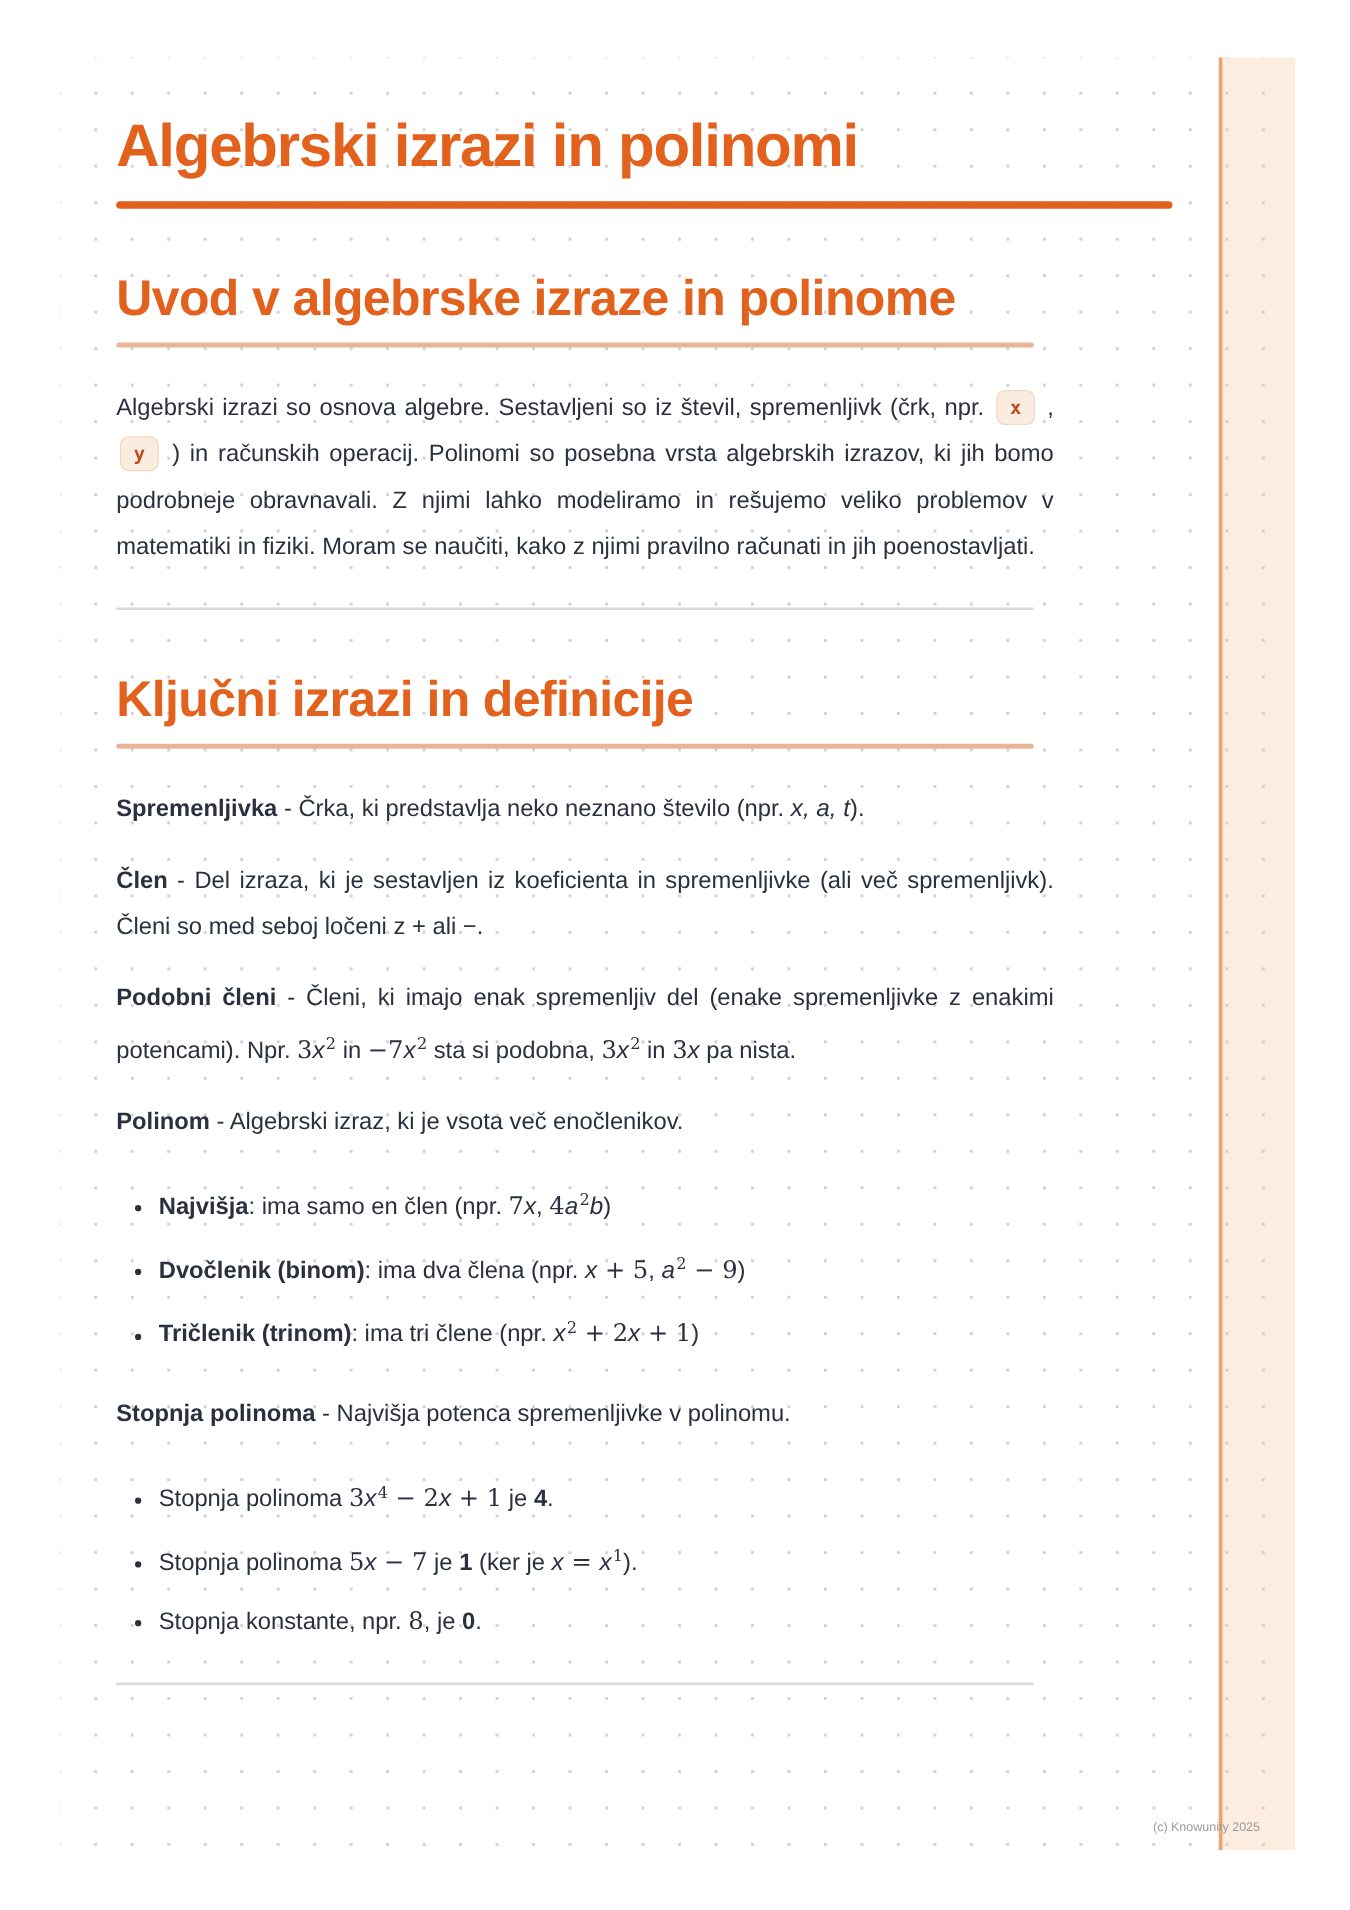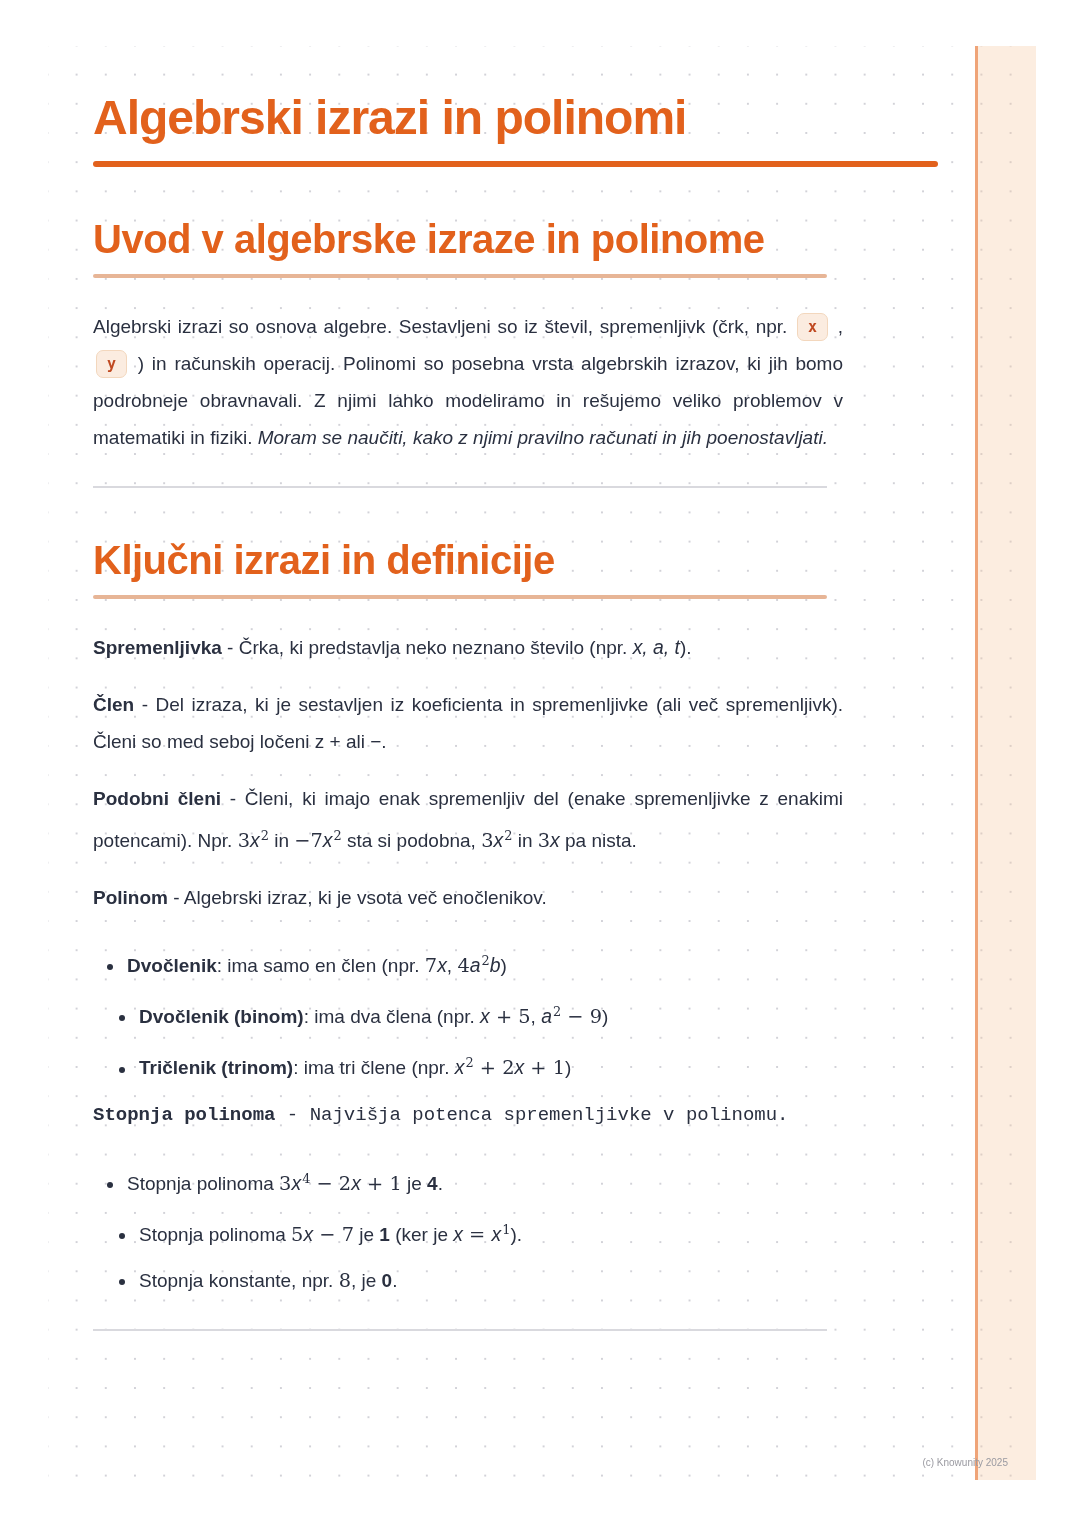--- a/index.html
+++ b/index.html
@@ -44,25 +44,25 @@
   }
   .h-rule{margin-top:11px;height:4px;width:734px;background:var(--h-rule);border-radius:2px;}
   .para{
     margin:20px 0 0;width:750px;
     font-size:19px;line-height:37px;
     text-align:justify;hyphens:none;
   }
   .h-rule + .para{margin-top:30px;}
   ul.blist{margin:26px 0 0;width:750px;padding-left:32px;}
   li.bitem{font-size:19px;line-height:37px;padding-left:2px;}
-  li.bitem + li.bitem{margin-top:9px;margin-left:12px;}
-  ul.blist + .para{margin-top:10px;font-family:Liberation Mono, monospace;}
+  li.bitem + li.bitem{margin-top:9px;}
+  ul.blist + .para{margin-top:26px;}
   hr.divider{margin:30px 0 0;border:none;border-top:2px solid var(--divider);width:734px;}
   .seg-bold{font-weight:700;}
-  .seg-italic{font-style:italic;}
+  .seg-italic{}
   .seg-math{font-family:Liberation Sans, sans-serif;font-style:italic;font-size:1.02em;}
   .seg-mn{font-family:"DejaVu Serif",serif;font-size:1.02em;}
   .seg-sup{font-family:"DejaVu Serif",serif;font-size:0.68em;vertical-align:0.55em;margin-left:1px;}
   .seg-code{
     display:inline-block;
     font-family:"DejaVu Sans Mono",monospace;font-size:15px;font-weight:700;
     color:var(--code-text);background:var(--code-bg);
     border:1px solid var(--code-border);border-radius:7px;
     padding:3px 10px;margin:0 3px;line-height:20px;vertical-align:1px;
   }
@@ -88,21 +88,21 @@
           <hr class="divider">
         </section>
         <section class="section">
           <h2>Ključni izrazi in definicije</h2>
           <div class="h-rule"></div>
           <p class="para"><span class="seg-bold">Spremenljivka</span> - Črka, ki predstavlja neko neznano število (npr. <span class="seg-math">x, a, t</span>).</p>
           <p class="para"><span class="seg-bold">Člen</span> - Del izraza, ki je sestavljen iz koeficienta in spremenljivke (ali več spremenljivk). Členi so med seboj ločeni z + ali −.</p>
           <p class="para"><span class="seg-bold">Podobni členi</span> - Členi, ki imajo enak spremenljiv del (enake spremenljivke z enakimi potencami). Npr. <span class="seg-mn">3</span><span class="seg-math">x</span><span class="seg-sup">2</span> in <span class="seg-mn">−7</span><span class="seg-math">x</span><span class="seg-sup">2</span> sta si podobna, <span class="seg-mn">3</span><span class="seg-math">x</span><span class="seg-sup">2</span> in <span class="seg-mn">3</span><span class="seg-math">x</span> pa nista.</p>
           <p class="para"><span class="seg-bold">Polinom</span> - Algebrski izraz, ki je vsota več enočlenikov.</p>
           <ul class="blist">
-            <li class="bitem"><span class="seg-bold">Dvočlenik</span>: ima samo en člen (npr. <span class="seg-mn">7</span><span class="seg-math">x</span>, <span class="seg-mn">4</span><span class="seg-math">a</span><span class="seg-sup">2</span><span class="seg-math">b</span>)</li>
+            <li class="bitem"><span class="seg-bold">Najvišja</span>: ima samo en člen (npr. <span class="seg-mn">7</span><span class="seg-math">x</span>, <span class="seg-mn">4</span><span class="seg-math">a</span><span class="seg-sup">2</span><span class="seg-math">b</span>)</li>
             <li class="bitem"><span class="seg-bold">Dvočlenik (binom)</span>: ima dva člena (npr. <span class="seg-math">x</span><span class="seg-mn"> + 5</span>, <span class="seg-math">a</span><span class="seg-sup">2</span><span class="seg-mn"> − 9</span>)</li>
             <li class="bitem"><span class="seg-bold">Tričlenik (trinom)</span>: ima tri člene (npr. <span class="seg-math">x</span><span class="seg-sup">2</span><span class="seg-mn"> + 2</span><span class="seg-math">x</span><span class="seg-mn"> + 1</span>)</li>
           </ul>
           <p class="para"><span class="seg-bold">Stopnja polinoma</span> - Najvišja potenca spremenljivke v polinomu.</p>
           <ul class="blist">
             <li class="bitem">Stopnja polinoma <span class="seg-mn">3</span><span class="seg-math">x</span><span class="seg-sup">4</span><span class="seg-mn"> − 2</span><span class="seg-math">x</span><span class="seg-mn"> + 1</span> je <span class="seg-bold">4</span>.</li>
             <li class="bitem">Stopnja polinoma <span class="seg-mn">5</span><span class="seg-math">x</span><span class="seg-mn"> − 7</span> je <span class="seg-bold">1</span> (ker je <span class="seg-math">x</span><span class="seg-mn"> = </span><span class="seg-math">x</span><span class="seg-sup">1</span>).</li>
             <li class="bitem">Stopnja konstante, npr. <span class="seg-mn">8</span>, je <span class="seg-bold">0</span>.</li>
           </ul>
           <hr class="divider">

